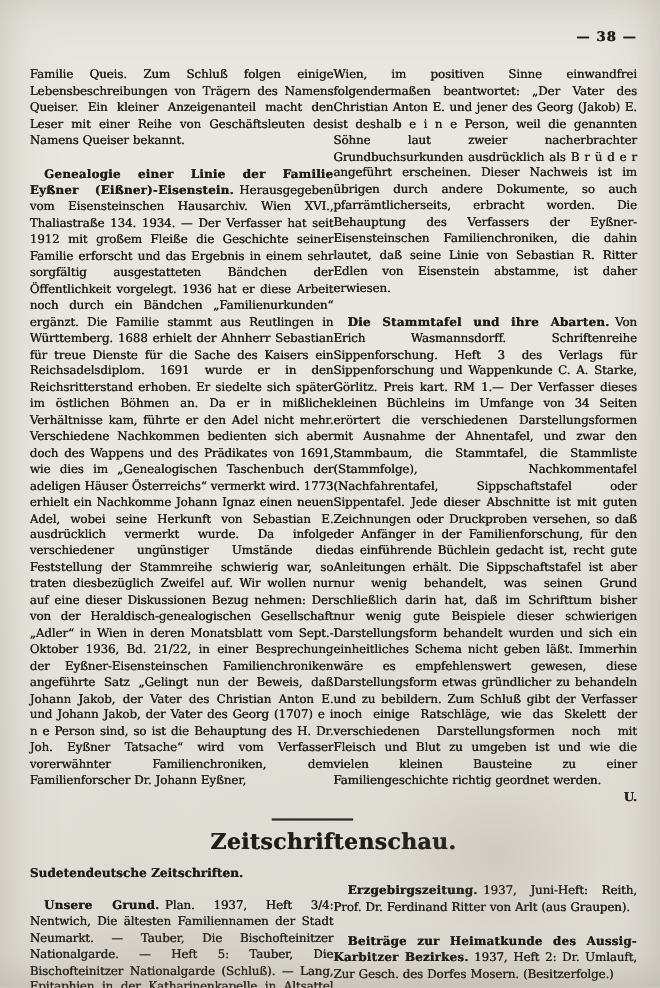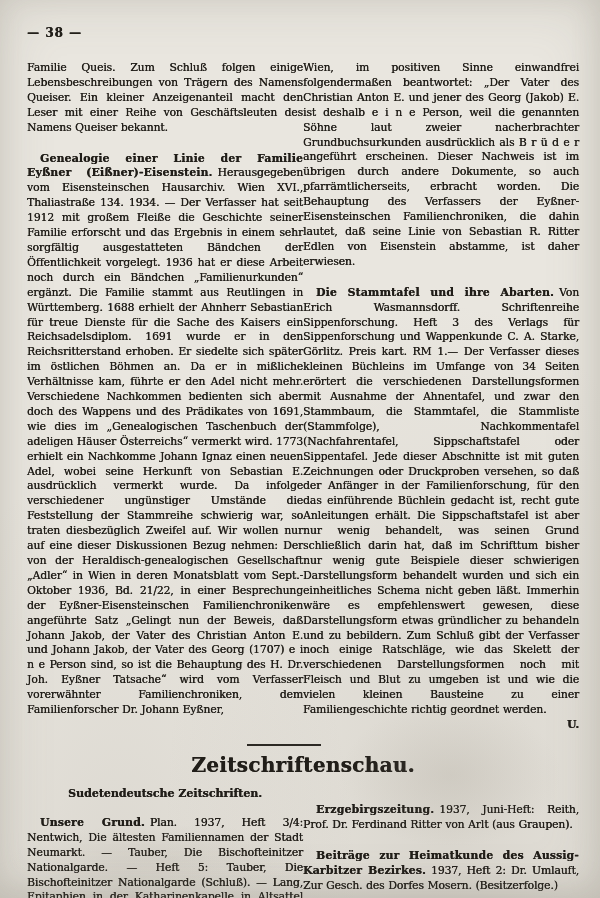--- a/index.html
+++ b/index.html
@@ -22,21 +22,21 @@
     content:""; position:absolute; inset:0; pointer-events:none;
     box-shadow: inset 0 0 55px rgba(110,104,92,0.20), inset -3px -10px 28px rgba(110,104,92,0.14);
   }
   .stain { position:absolute; pointer-events:none; }
   .stain-a { right:34px; bottom:48px; width:230px; height:150px;
     background:radial-gradient(ellipse, rgba(145,138,124,0.16), transparent 68%); }
   .stain-b { left:6px; bottom:4px; width:320px; height:70px;
     background:radial-gradient(ellipse, rgba(145,138,124,0.13), transparent 70%); }
 
   .pageno {
-    text-align:left; font-size:12px; font-weight:bold;
+    text-align:right; font-size:12px; font-weight:bold;
     letter-spacing:1px; margin-bottom:21px;
     text-shadow:0.3px 0 0 currentColor;
   }
   .cols { display:flex; }
   .col { flex:1 1 0; min-width:0; text-align:justify; }
 
   .para {
     margin:0 0 7px; font-size:10.8px; line-height:14.9px;
     letter-spacing:-0.1px; word-spacing:0.3px;
     text-shadow:0.3px 0 0 currentColor;
@@ -48,21 +48,21 @@
   .sep {
     border:none; border-top:2px solid #2c2924;
     width:74px; margin:11px 0 7px 220px;
   }
   .section-title {
     text-align:center; font-size:20px; font-weight:bold;
     margin:0 0 10px; letter-spacing:0.3px;
     text-shadow:0.4px 0 0 currentColor;
   }
   .subhead {
-    text-align:center; font-size:11px; font-weight:bold;
+    text-align:left; font-size:11px; font-weight:bold;
     margin:0 0 8px; text-shadow:0.3px 0 0 currentColor;
   }
   .bottom .para { margin-bottom:8px; }
 </style>
 </head>
 <body>
 
 <div class="page">
 
   <div class="pageno">— 38 —</div>

